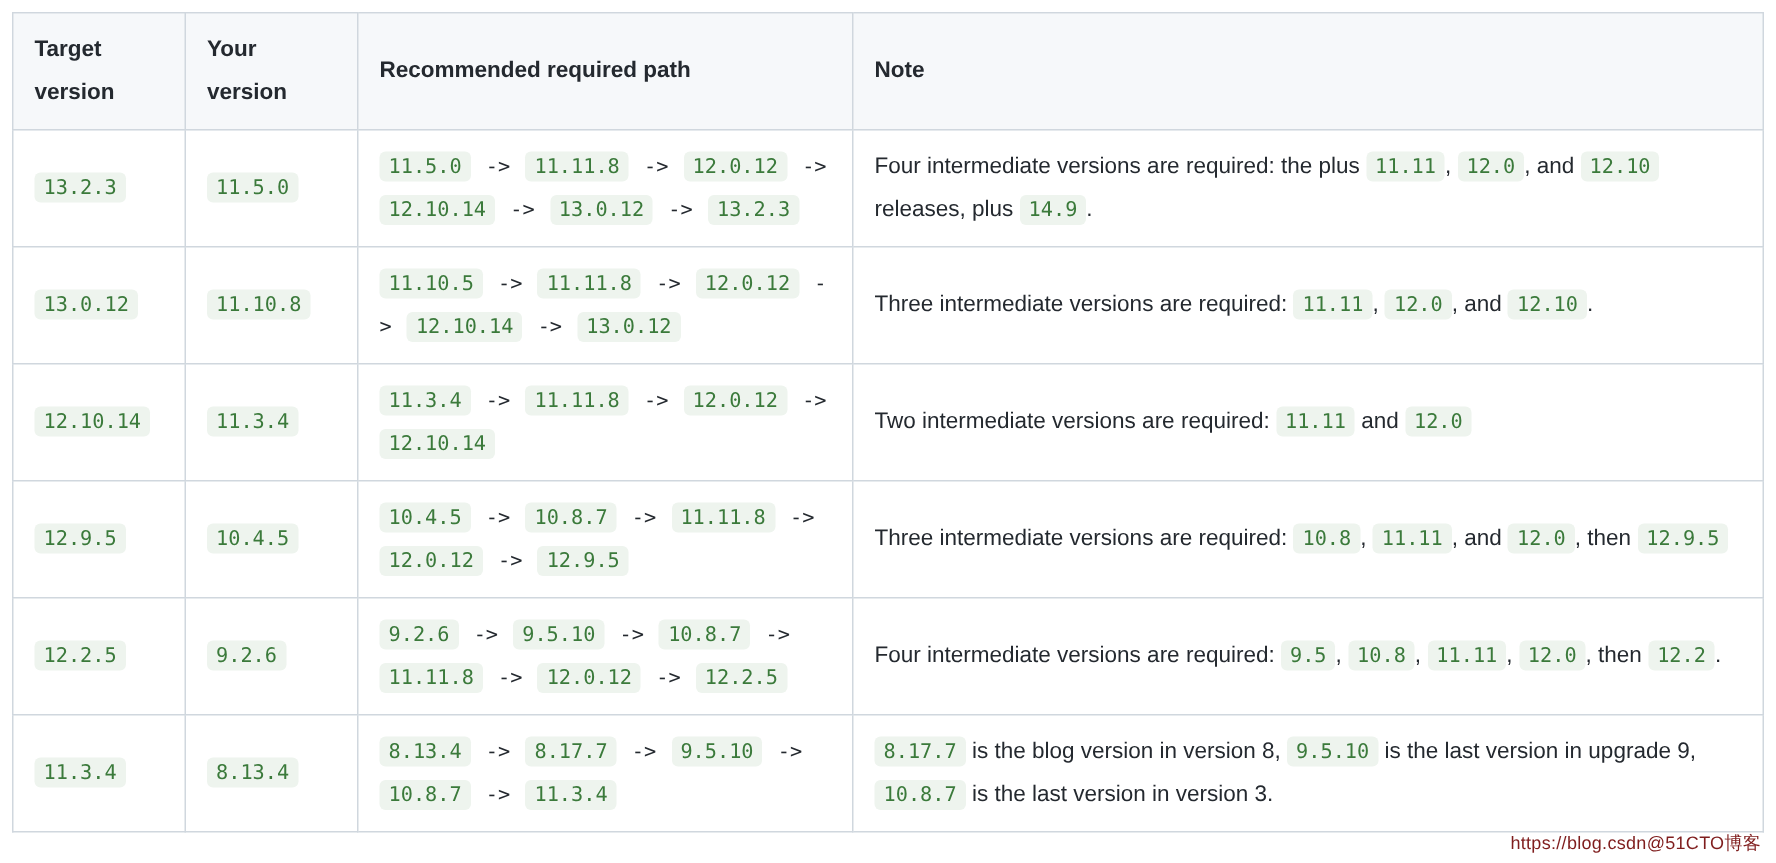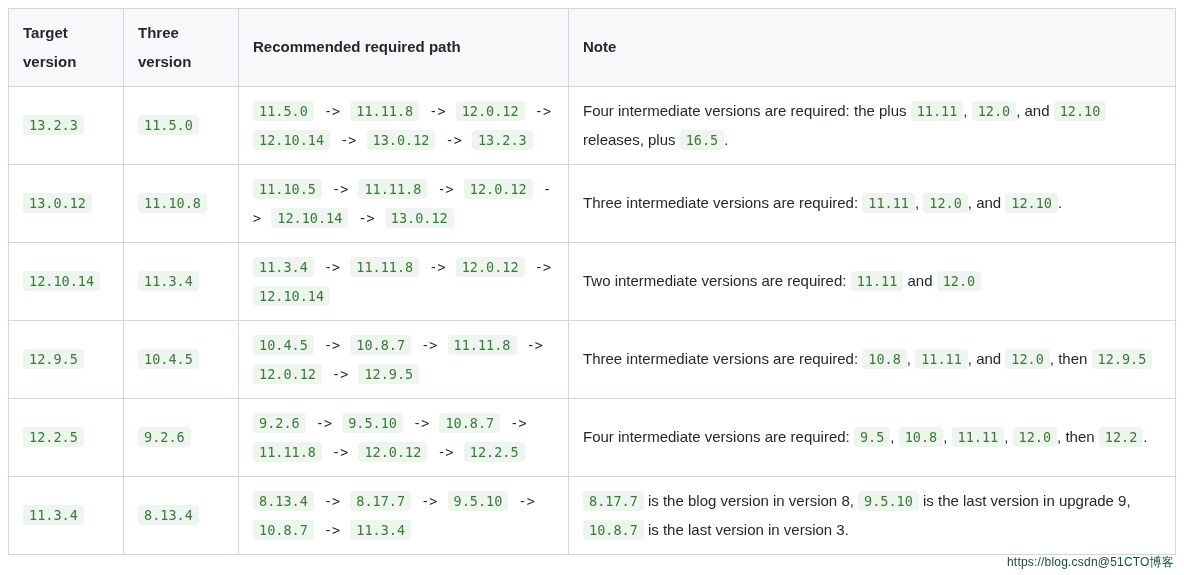--- a/index.html
+++ b/index.html
@@ -45,43 +45,43 @@
     padding: 0 2px;
   }
   .col-target { width: 115px; }
   .col-your   { width: 115px; }
   .col-path   { width: 330px; }
   .watermark {
     position: fixed;
     right: 10px;
     bottom: 4px;
     font-size: 12px;
-    color: #14532d;
+    color: #7f1d1d;
     letter-spacing: 0.2px;
     pointer-events: none;
   }
 </style>
 </head>
 <body>
 
 <table>
   <thead>
     <tr>
       <th class="col-target">Target version</th>
-      <th class="col-your">Three version</th>
+      <th class="col-your">Your version</th>
       <th class="col-path">Recommended required path</th>
       <th>Note</th>
     </tr>
   </thead>
   <tbody id="tbody">
       <tr>
         <td class="col-target"><code>13.2.3</code></td>
         <td class="col-your"><code>11.5.0</code></td>
         <td class="col-path"><code>11.5.0</code><span class="arrow"> -&gt; </span><code>11.11.8</code><span class="arrow"> -&gt; </span><code>12.0.12</code><span class="arrow"> -&gt; </span><code>12.10.14</code><span class="arrow"> -&gt; </span><code>13.0.12</code><span class="arrow"> -&gt; </span><code>13.2.3</code></td>
-        <td><span>Four intermediate versions are required: the plus </span><code>11.11</code><span>, </span><code>12.0</code><span>, and </span><code>12.10</code><span> releases, plus </span><code>16.5</code><span>.</span></td>
+        <td><span>Four intermediate versions are required: the plus </span><code>11.11</code><span>, </span><code>12.0</code><span>, and </span><code>12.10</code><span> releases, plus </span><code>14.9</code><span>.</span></td>
       </tr>
       <tr>
         <td class="col-target"><code>13.0.12</code></td>
         <td class="col-your"><code>11.10.8</code></td>
         <td class="col-path"><code>11.10.5</code><span class="arrow"> -&gt; </span><code>11.11.8</code><span class="arrow"> -&gt; </span><code>12.0.12</code><span class="arrow"> -&gt; </span><code>12.10.14</code><span class="arrow"> -&gt; </span><code>13.0.12</code></td>
         <td><span>Three intermediate versions are required: </span><code>11.11</code><span>, </span><code>12.0</code><span>, and </span><code>12.10</code><span>.</span></td>
       </tr>
       <tr>
         <td class="col-target"><code>12.10.14</code></td>
         <td class="col-your"><code>11.3.4</code></td>

